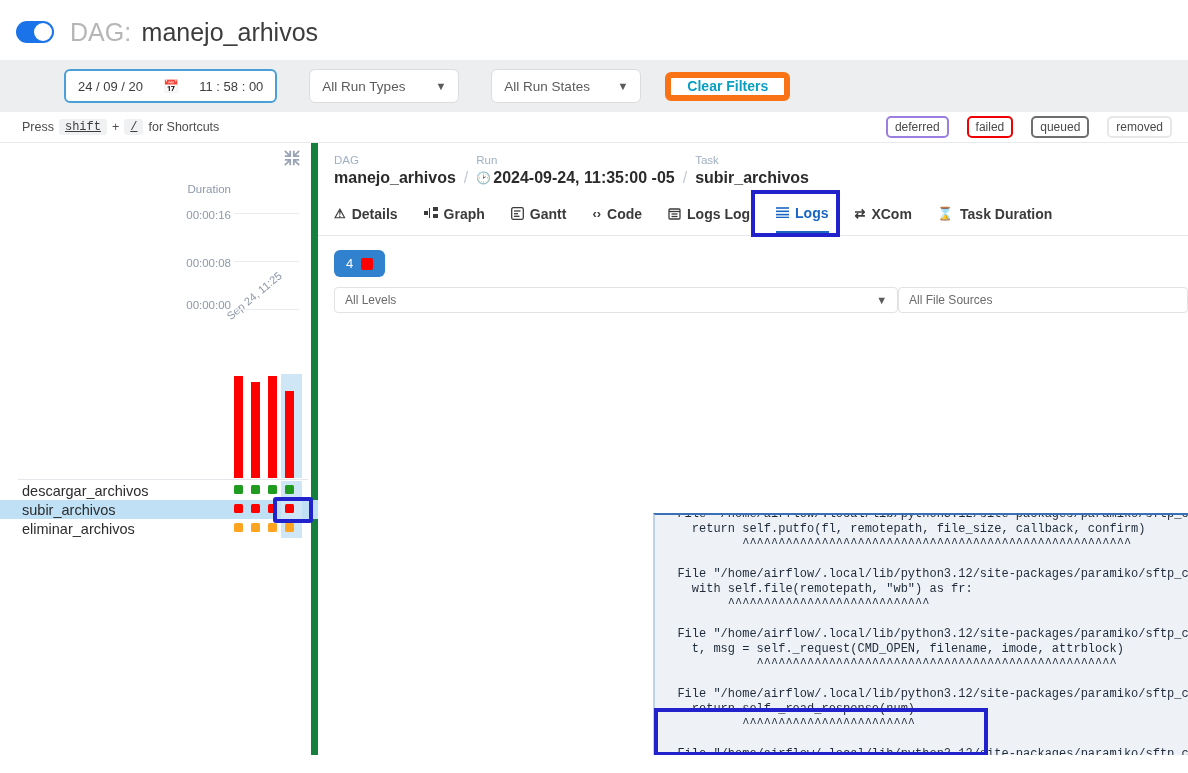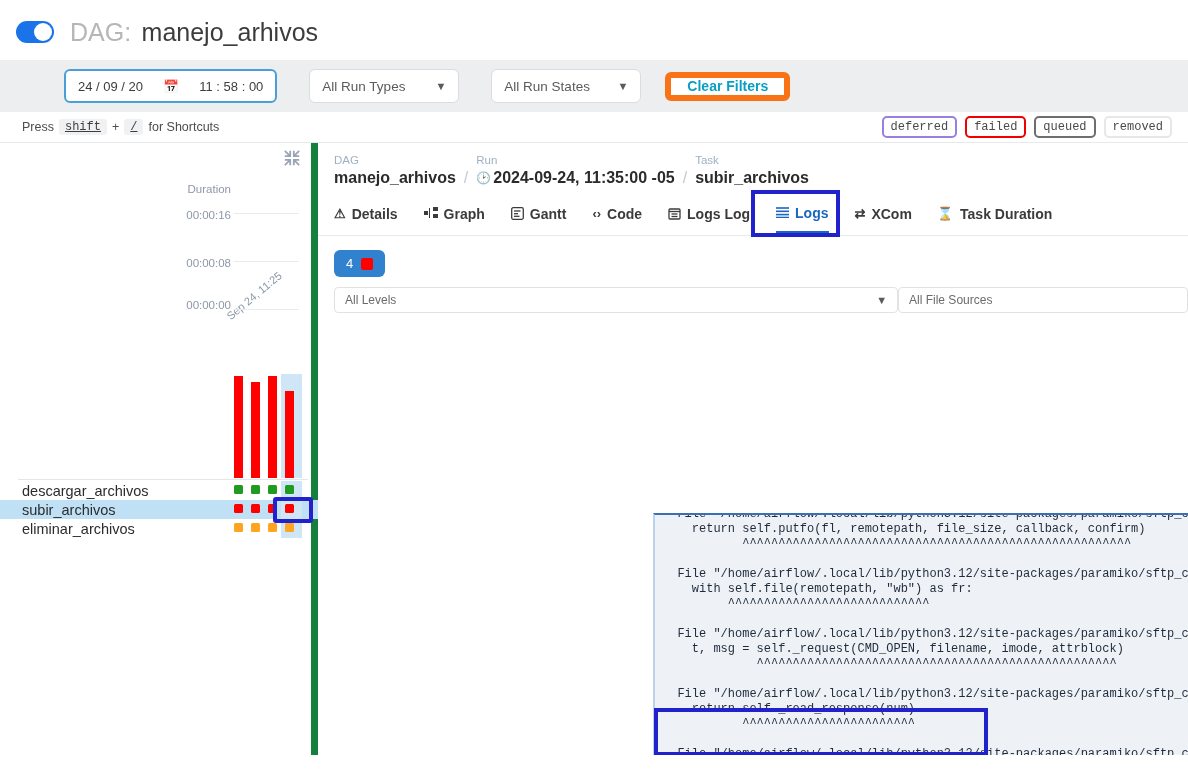--- a/index.html
+++ b/index.html
@@ -53,21 +53,21 @@
   
   .shortcut-row {
     display:flex; align-items:center; justify-content:space-between;
     padding: 6px 16px 6px 22px; height:30px;
   }
   .shortcut-left { display:flex; align-items:center; gap:5px; font-size:12.5px; color:#4d4d4d; }
   .kbd {
     background:#f0f1f3; border-radius:3px; padding:1px 6px; font-size:12px;
     font-family:"Liberation Mono", monospace; color:#3d3d3d;text-decoration:underline;
   }
-  .badges { display:flex; align-items:center; gap:8px;font-family:Liberation Mono, monospace; }
+  .badges { display:flex; align-items:center; gap:18px; }
   .badge {
     border-radius:5px; padding: 2px 7px; font-size:12px; background:#fff;
     border:2px solid #ccc; color:#4a4a4a; cursor:pointer;
   }
   .badge.deferred { border-color:#9b7fe0; }
   .badge.failed { border-color:#f00000; }
   .badge.queued { border-color:#6e6e6e; }
   .badge.removed { border-color:#e7e7e7; }
 
   

